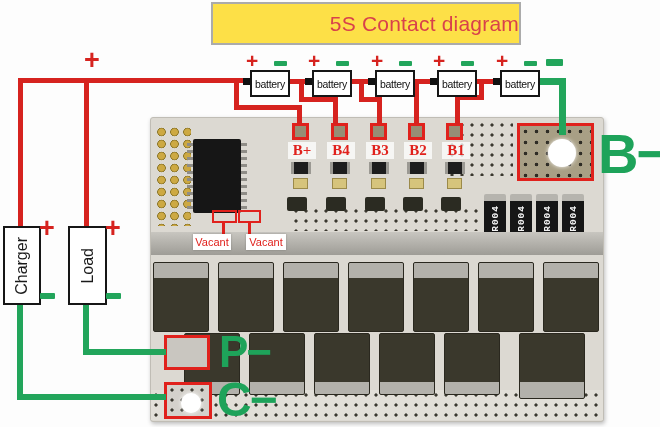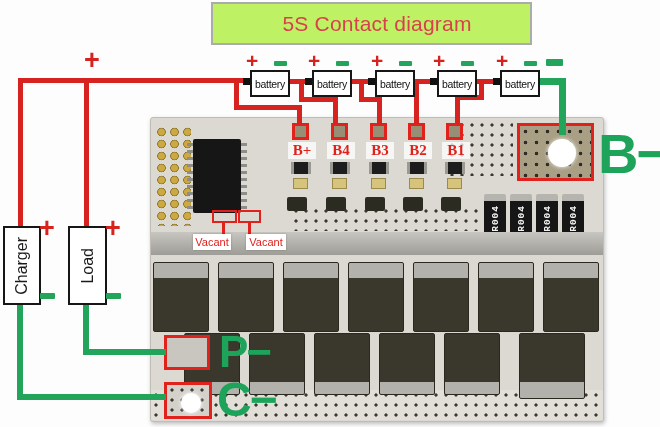--- a/index.html
+++ b/index.html
@@ -1,20 +1,20 @@
 <!DOCTYPE html>
 <html><head>
 <meta charset="utf-8">
 <style>
   html,body{margin:0;padding:0;background:#ffffff;font-family:"Liberation Sans",sans-serif;}
   #stage{position:relative;width:660px;height:427px;background:#fdfdfd;overflow:hidden;}
   .abs{position:absolute;}
   
-  .title-box{left:211px;top:2px;width:306px;height:39px;background:#bef264;border:2px solid #ababab;
-             display:flex;align-items:center;justify-content:center;padding-left:11px;}
+  .title-box{left:211px;top:2px;width:306px;height:39px;background:#fde047;border:2px solid #ababab;
+             display:flex;align-items:center;justify-content:flex-end;}
   .title-text{color:#d8414b;font-size:21px;letter-spacing:0.2px;}
   
   .wr{background:#d6231f;z-index:5;}
   .wg{background:#22a55b;z-index:5;}
   
   .battery{width:36px;height:23px;background:#fff;border:2px solid #161616;z-index:6;
            display:flex;align-items:center;justify-content:center;font-size:10.5px;color:#111;letter-spacing:-0.3px;}
   .plus{color:#d6231f;font-weight:bold;font-size:21px;line-height:1;z-index:6;}
   .minus-bar{background:#22a55b;height:5px;width:13px;border-radius:1px;z-index:6;}
   .term{background:#111;width:7px;height:7px;z-index:6;}

